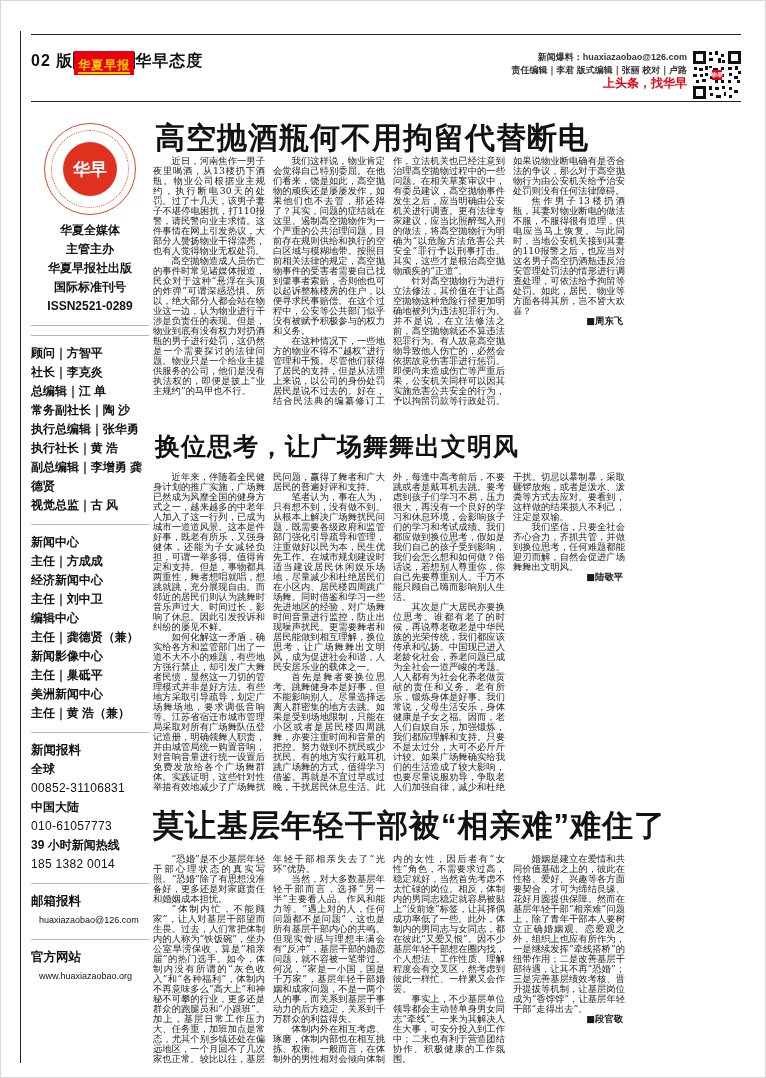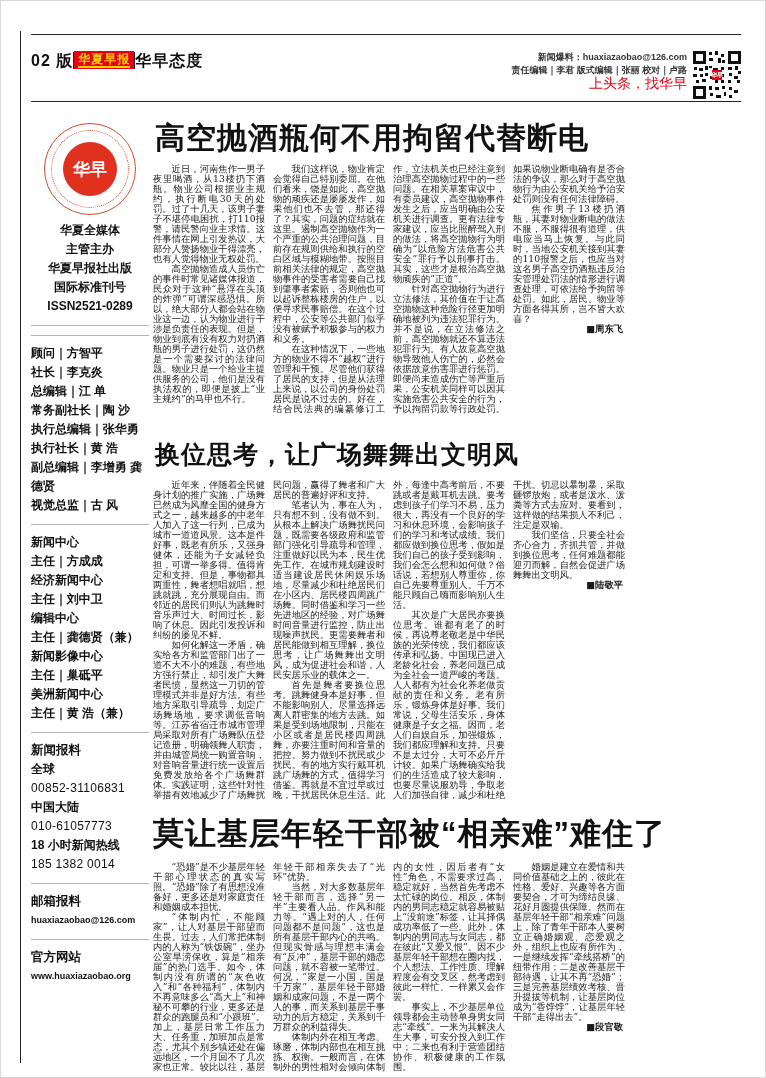--- a/index.html
+++ b/index.html
@@ -12,56 +12,56 @@
   .rule{position:absolute;left:30px;right:24px;height:1px;background:#222;}
   .rule-top{top:33px;}
   .rule-header{top:100px;}
 
   
   .header{position:absolute;top:38px;left:30px;right:24px;height:60px;display:flex;justify-content:space-between;}
   .header-left{display:flex;align-items:flex-start;gap:0;padding-top:12px;}
   .edition{font-size:16px;font-weight:bold;letter-spacing:1px;}
   .hsep{width:1px;height:17px;background:#222;margin-top:1px;}
   .masthead{background:#e60012;color:#ffd400;font-weight:900;font-size:12px;
-    padding:2px 4px 1px 4px;letter-spacing:1px;line-height:12px;text-align:right;}
+    padding:8px 4px 1px 4px;letter-spacing:1px;line-height:12px;text-align:right;}
   .masthead .mini{display:block;height:2px;background:#ffd400;margin-top:1px;}
   .section-name{font-size:16px;font-weight:bold;letter-spacing:1px;font-family:Liberation Mono, monospace;}
   .header-right{display:flex;gap:6px;align-items:flex-start;padding-top:12px;}
   .header-right-text{text-align:right;line-height:13px;}
   .tipline{font-size:9px;font-weight:bold;color:#333;text-align:right;}
   .editors{font-size:9px;font-weight:bold;color:#333;}
-  .slogan{font-size:14px;font-weight:normal;color:#e60012;}
+  .slogan{font-size:12px;font-weight:bold;color:#e60012;}
   .qr{width:48px;height:48px;}
 
   
   .sidebar{position:absolute;left:30px;top:112px;width:118px;}
   .seal-wrap{width:92px;height:92px;margin:10px auto 6px auto;position:relative;}
   .seal-ring{position:absolute;inset:0;border:1px solid #d6492a;border-radius:50%;}
   .seal-ring2{position:absolute;inset:7px;border:1px dotted #d6492a;border-radius:50%;}
   .seal-core{position:absolute;inset:19px;background:#e0301e;border-radius:50%;
     display:flex;align-items:center;justify-content:center;gap:2px;
     color:#fff;font-weight:900;font-size:17px;font-family:"DejaVu Serif",serif;}
   .org{ text-align:center;font-weight:bold;font-size:12px;line-height:19px;}
   .sb-div{border-top:1px solid #b5b5b5;margin:9px 0 8px 0;}
   .sb-block{font-size:12px;line-height:19px;font-weight:bold;}
   .sb-title{font-weight:bold;font-size:12.5px;}
   .sb-num{font-weight:normal;font-size:12px;letter-spacing:0.3px;}
-  .sb-small{font-weight:bold;font-size:9px;letter-spacing:0;}
+  .sb-small{font-weight:normal;font-size:9px;letter-spacing:0;margin-left:8px;}
 
   
   .main{position:absolute;left:152px;top:112px;width:592px;}
   .headline{font-weight:900;letter-spacing:1px;line-height:1.15;font-family:"Liberation Sans",sans-serif;}
   .h1a{font-size:30px;margin:8px 0 0 2px;}
   .h2a{font-size:25px;margin:18px 0 0 2px;}
   .h3a{font-size:31px;margin:16px 0 0 0;}
   .cols{column-count:5;column-gap:8px;column-fill:auto;overflow:hidden;
     text-align:justify;}
   .cols p{margin:0;text-indent:2em;font-size:9.3px;line-height:10px;
     font-family:"DejaVu Serif",serif;color:#1a1a1a;}
-  .cols1{height:258px;margin-top:8px;}
+  .cols1{height:258px;margin-top:0;}
   .cols2{height:320px;margin-top:12px;}
   .cols3{height:216px;margin-top:10px;}
   .byline{text-indent:0 !important;text-align:right;font-weight:bold;padding-right:2px;}
 </style>
 </head>
 <body>
 
 <div class="left-rule"></div>
 <div class="rule rule-top"></div>
 <div class="rule rule-header"></div>
@@ -171,21 +171,21 @@
     <div>美洲新闻中心</div>
     <div>主任｜黄 浩（兼）</div>
   </div>
   <div class="sb-div"></div>
   <div class="sb-block">
     <div class="sb-title">新闻报料</div>
     <div>全球</div>
     <div class="sb-num">00852-31106831</div>
     <div>中国大陆</div>
     <div class="sb-num">010-61057773</div>
-    <div>18 小时新闻热线</div>
+    <div>39 小时新闻热线</div>
     <div class="sb-num">185 1382 0014</div>
   </div>
   <div class="sb-div"></div>
   <div class="sb-block">
     <div class="sb-title">邮箱报料</div>
     <div class="sb-small">huaxiazaobao@126.com</div>
   </div>
   <div class="sb-div"></div>
   <div class="sb-block">
     <div class="sb-title">官方网站</div>

